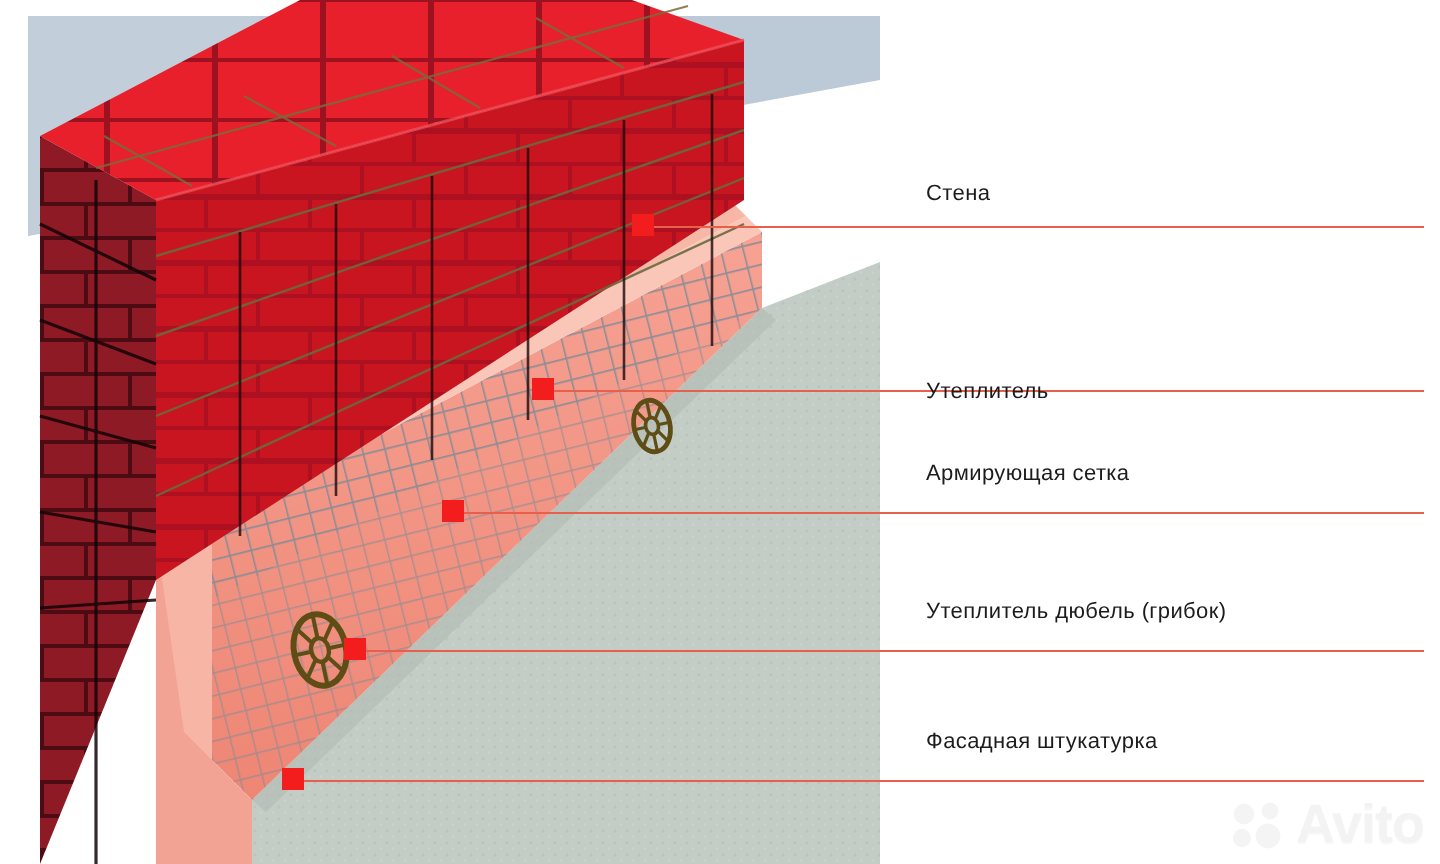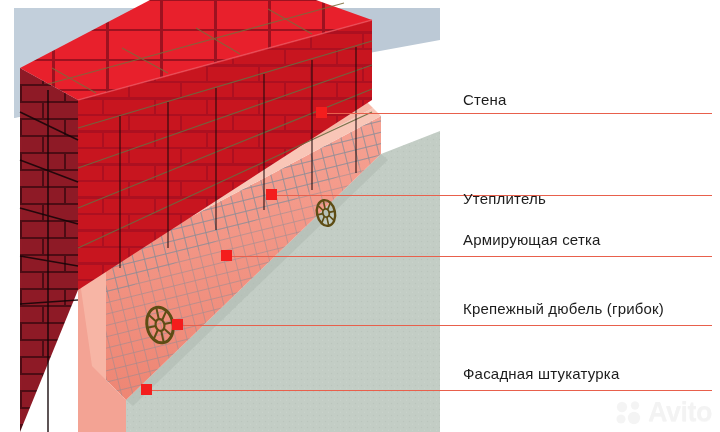--- a/index.html
+++ b/index.html
@@ -7,21 +7,21 @@
        font-family:"Liberation Sans","DejaVu Sans",sans-serif;}
   #stage{position:relative;width:720px;height:432px;background:#ffffff;}
 
   
   #illus{position:absolute;left:0;top:0;width:440px;height:432px;}
   #illus svg{display:block;}
 
   
   .leader{position:absolute;height:0;border-top:1px solid #e8604c;}
   .marker{position:absolute;width:11px;height:11px;background:#f41d1d;}
-  .callout-label{position:absolute;color:#1c1c1c;font-size:15px;
+  .callout-label{position:absolute;color:#1c1c1c;font-size:11px;
        letter-spacing:.2px;white-space:nowrap;}
 
   
   #wm{position:absolute;right:8px;bottom:6px;display:flex;align-items:center;
       gap:4px;opacity:.92;}
   #wm .wm-text{font-size:27px;font-weight:bold;color:#f2f2f2;
       letter-spacing:-.5px;line-height:1;
       text-shadow:0 1px 1px rgba(0,0,0,.045);}
 </style>
 </head>
@@ -179,21 +179,21 @@
 
   <div>
     <div class="leader" style="left:221px;top:256px;width:491px;"></div>
     <div class="marker" style="left:221px;top:250px;"></div>
     <div class="callout-label" style="left:463px;top:231px;text-align:center;">Армирующая сетка</div>
   </div>
 
   <div>
     <div class="leader" style="left:172px;top:325px;width:540px;"></div>
     <div class="marker" style="left:172px;top:319px;"></div>
-    <div class="callout-label" style="left:463px;top:300px;">Крепежный дюбель (грибок)</div>
+    <div class="callout-label" style="left:463px;top:300px;">Утеплитель дюбель (грибок)</div>
   </div>
 
   <div>
     <div class="leader" style="left:141px;top:390px;width:571px;"></div>
     <div class="marker" style="left:141px;top:384px;"></div>
     <div class="callout-label" style="left:463px;top:365px;">Фасадная штукатурка</div>
   </div>
 
   <div id="wm">
     <svg width="30" height="26" viewBox="0 0 30 26">

